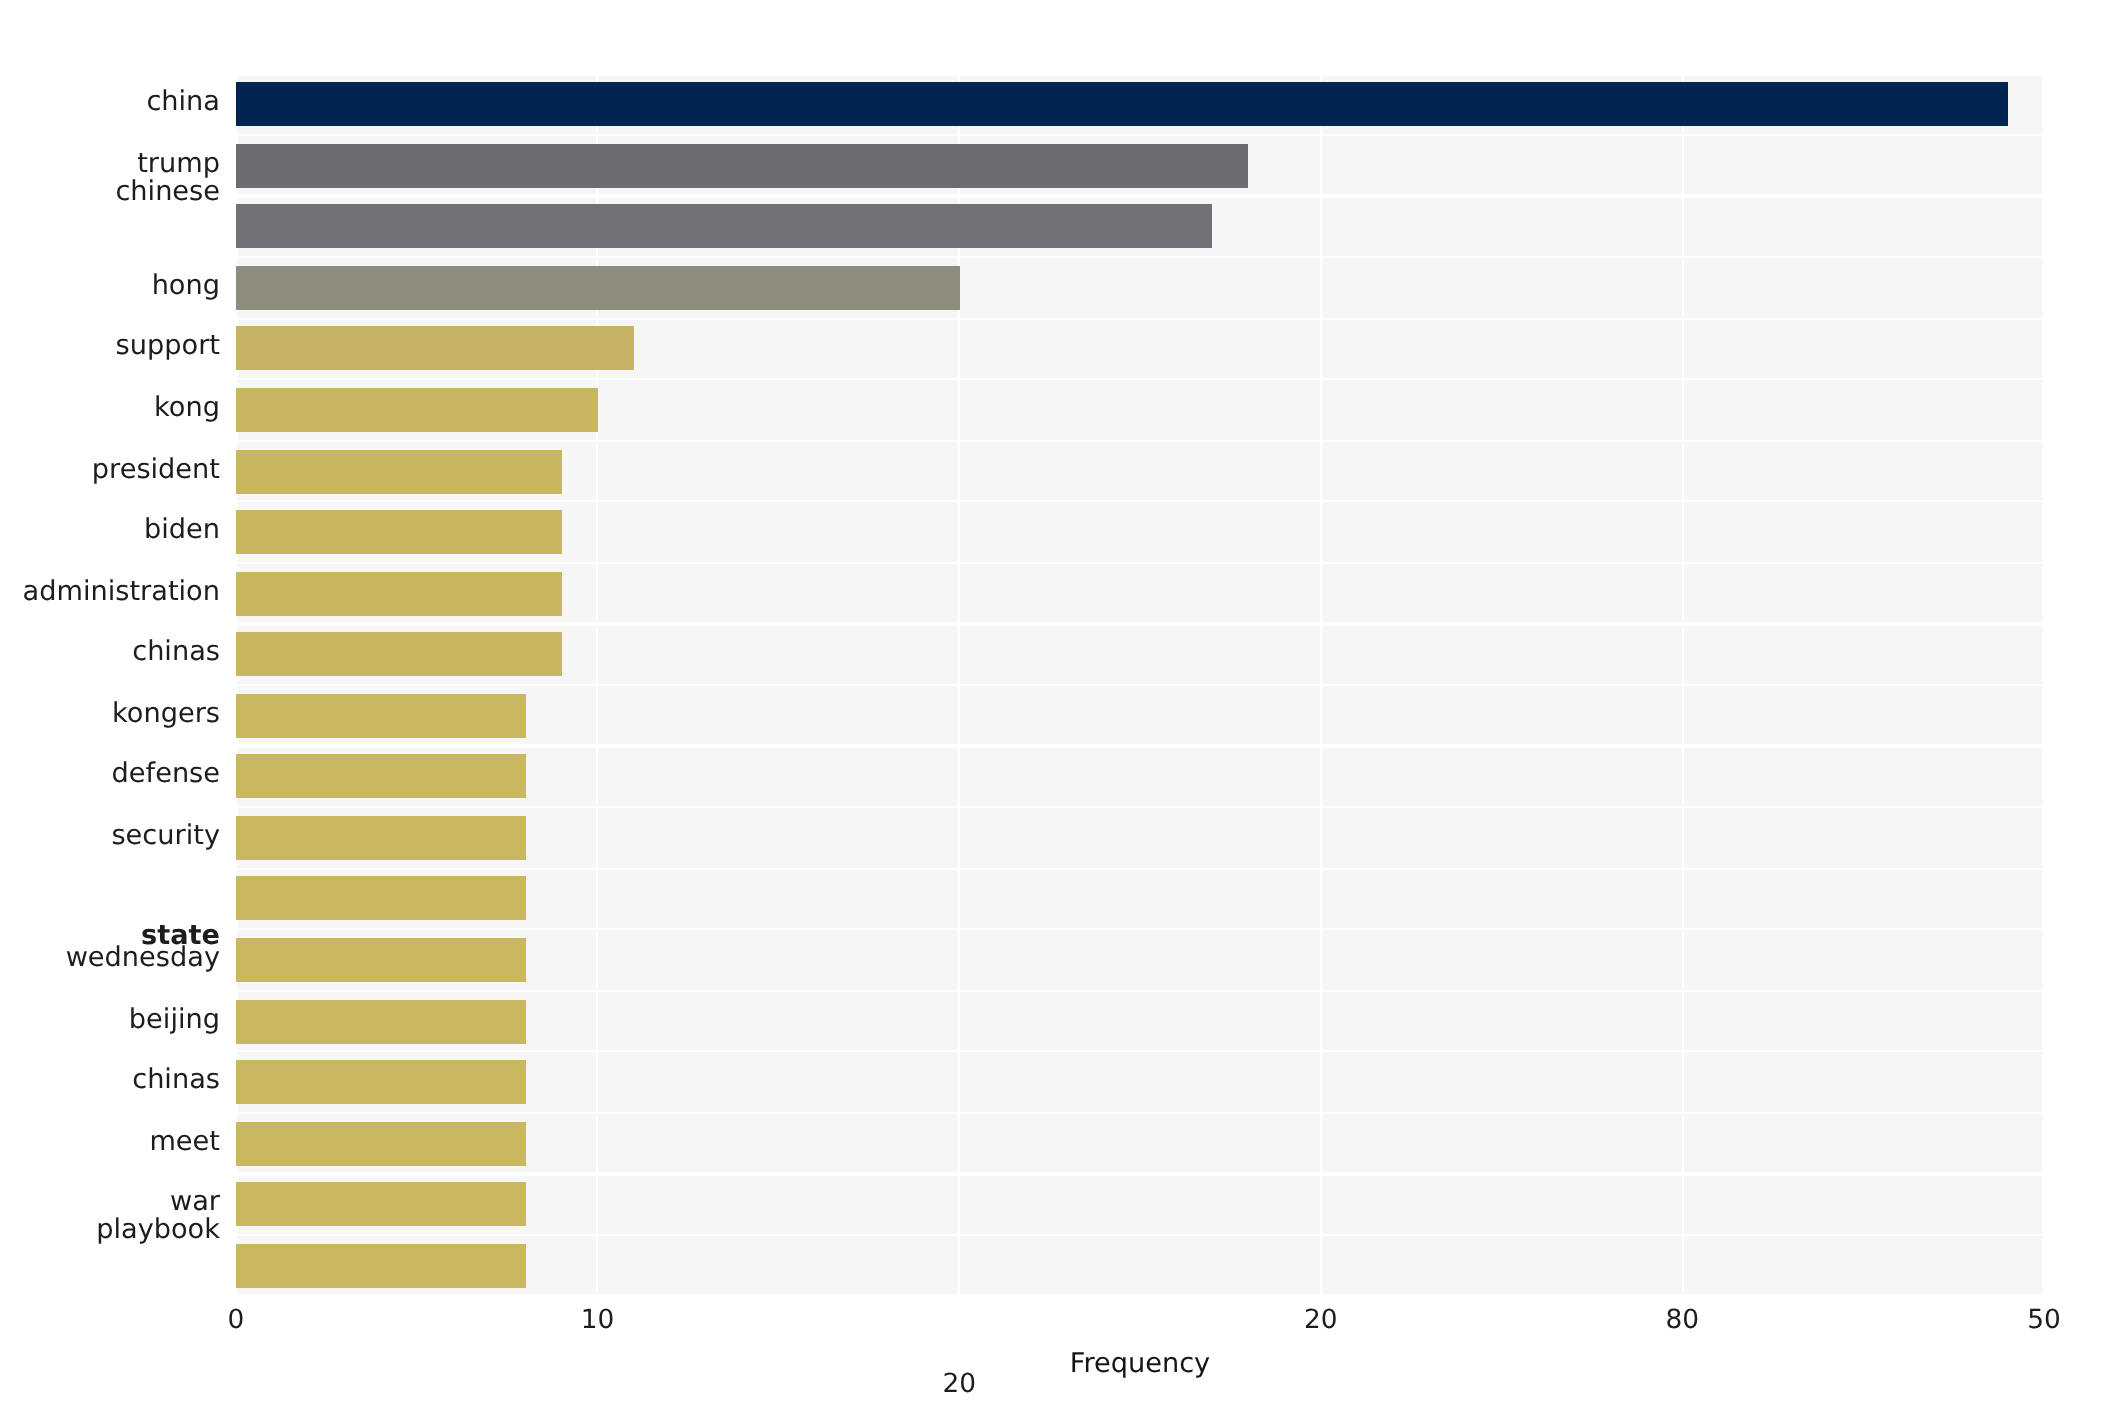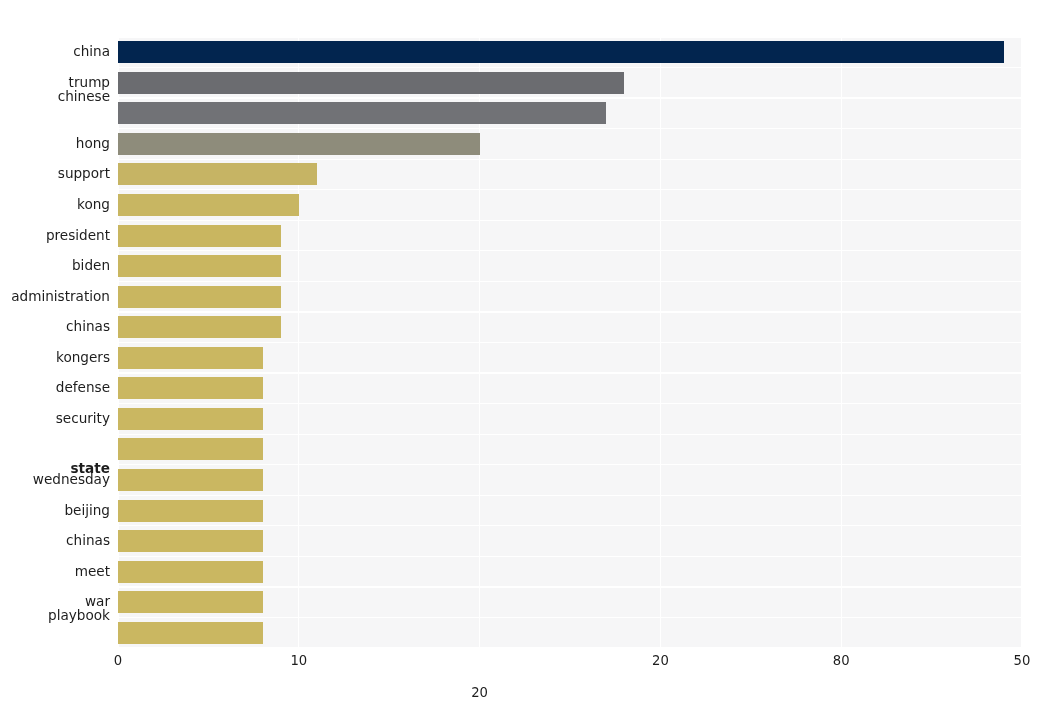--- a/index.html
+++ b/index.html
@@ -241,14 +241,15 @@
     </div>
   <div id="xtick-labels">
       <div class="xtick-label" style="left: 88px;">0</div>
       <div class="xtick-label" style="left: 268.8px;">10</div>
       <div class="xtick-label" style="left: 449.6px; margin-top: 32px;">20</div>
       <div class="xtick-label" style="left: 630.4px;">20</div>
       <div class="xtick-label" style="left: 811.2px;">80</div>
       <div class="xtick-label" style="left: 992px;">50</div>
     </div>
 
+  <div id="xaxis-label">Frequency</div>
 
 </div>
 
 </body></html>

